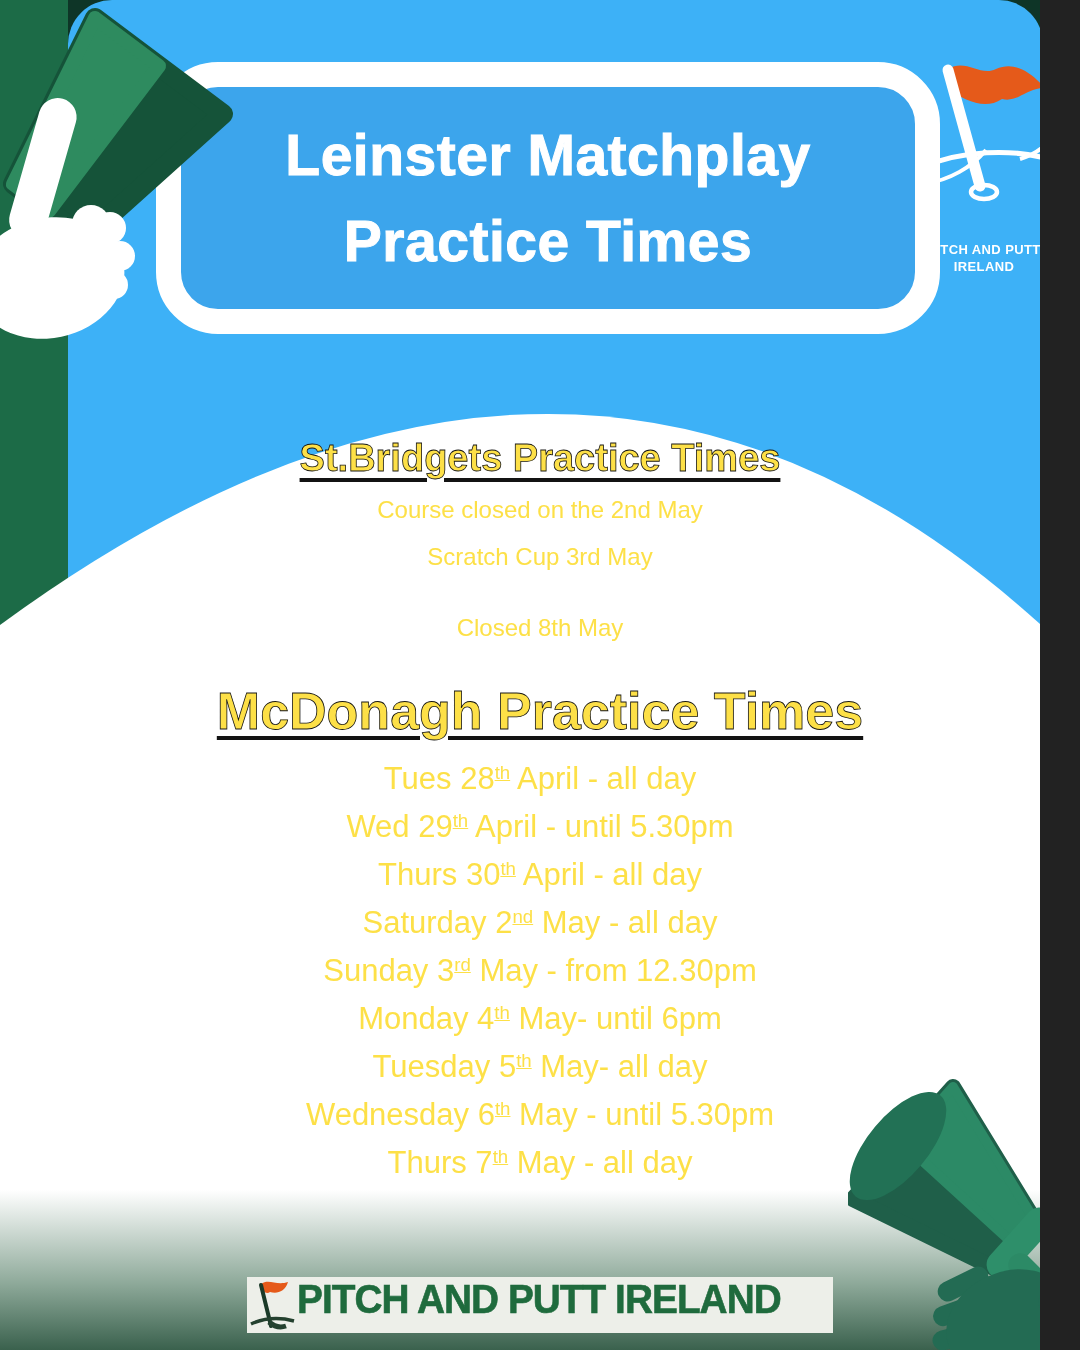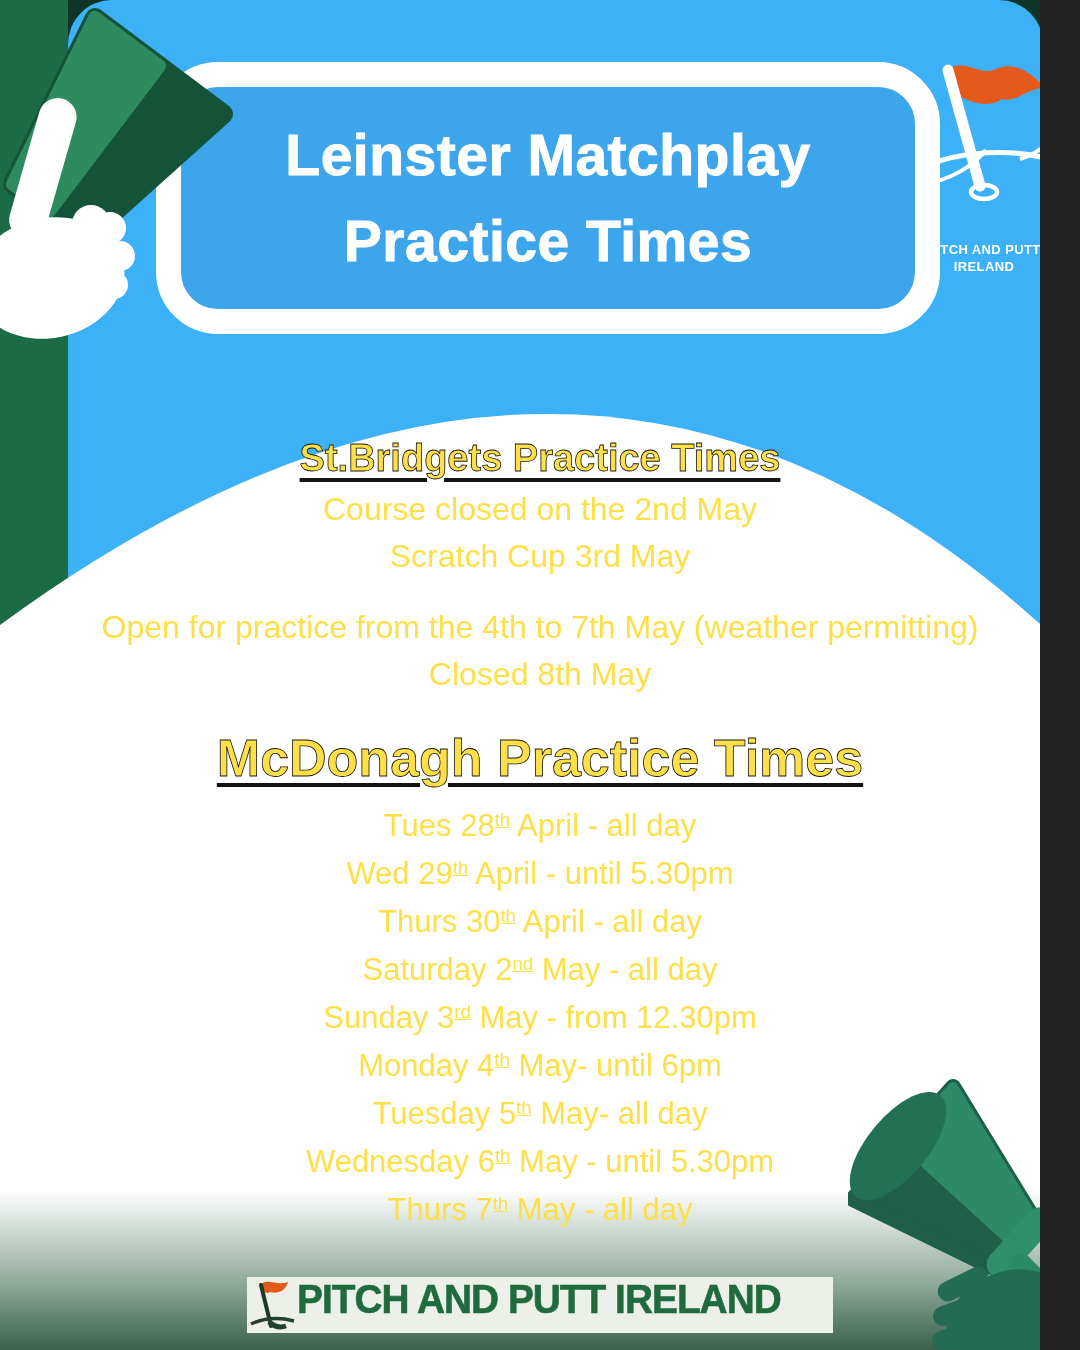--- a/index.html
+++ b/index.html
@@ -22,21 +22,21 @@
   .logo{position:absolute;left:918px;top:55px;width:140px;height:190px;z-index:3;}
   .logo-text{position:absolute;left:918px;top:196px;width:132px;text-align:center;color:#fff;
     font-weight:bold;font-size:13px;line-height:17px;letter-spacing:.4px;z-index:3;white-space:nowrap;margin-top:45px;}
   .mega-top{position:absolute;left:-6px;top:-4px;z-index:4;}
   .bottom-gradient{position:absolute;left:0;top:1190px;width:1080px;height:160px;z-index:4;
     background:linear-gradient(180deg,rgba(111,146,126,0) 0%,rgba(111,146,126,.78) 58%,#3a614d 100%);}
   .content{position:absolute;left:0;top:437px;width:1080px;text-align:center;color:#fde047;z-index:5;}
   .section-heading{font-size:38px;font-weight:bold;-webkit-text-stroke:.8px #131313;margin:0 0 6px;
     text-decoration:underline;text-decoration-thickness:4px;text-underline-offset:7px;}
   .section-heading.mcd{font-size:52px;margin:30px 0 16px;}
-  .content p{font-size:32px;line-height:47px;margin:0;}
+  .content p{font-size:24px;line-height:47px;margin:0;}
   .spacer{height:24px;}
   .notes2 p{max-width:930px;margin:0 auto;}
   .schedule p{font-size:31px;line-height:44px;margin:0;}
   .schedule sup{font-size:.6em;vertical-align:baseline;position:relative;top:-.55em;text-decoration:underline;}
   .mega-bottom{position:absolute;left:848px;top:1048px;z-index:6;}
   .footer-banner{
     position:absolute;left:247px;top:1277px;width:586px;height:56px;background:#edefe9;z-index:7;
     display:flex;justify-content:flex-start;padding-left:2px;box-sizing:border-box;
   }
   .footer-banner-text{color:#1f6b3d;font-size:40px;font-weight:bold;letter-spacing:-1px;
@@ -87,21 +87,20 @@
   <div class="bottom-gradient"></div>
 
   <div class="content">
     <h2 class="section-heading">St.Bridgets Practice Times</h2>
     <div>
         <p>Course closed on the 2nd May</p>
         <p>Scratch Cup 3rd May</p>
       </div>
     <div class="spacer"></div>
     <div class="notes2">
-        <p>Open for practice from the 4th to 7th May (weather permitting)</p>
         <p>Closed 8th May</p>
       </div>
     <h2 class="section-heading mcd">McDonagh Practice Times</h2>
     <div class="schedule">
         <p><span>Tues 28</span><sup>th</sup><span> April - all day</span></p>
         <p><span>Wed 29</span><sup>th</sup><span> April - until 5.30pm</span></p>
         <p><span>Thurs 30</span><sup>th</sup><span> April - all day</span></p>
         <p><span>Saturday 2</span><sup>nd</sup><span> May - all day</span></p>
         <p><span>Sunday 3</span><sup>rd</sup><span> May - from 12.30pm</span></p>
         <p><span>Monday 4</span><sup>th</sup><span> May- until 6pm</span></p>

